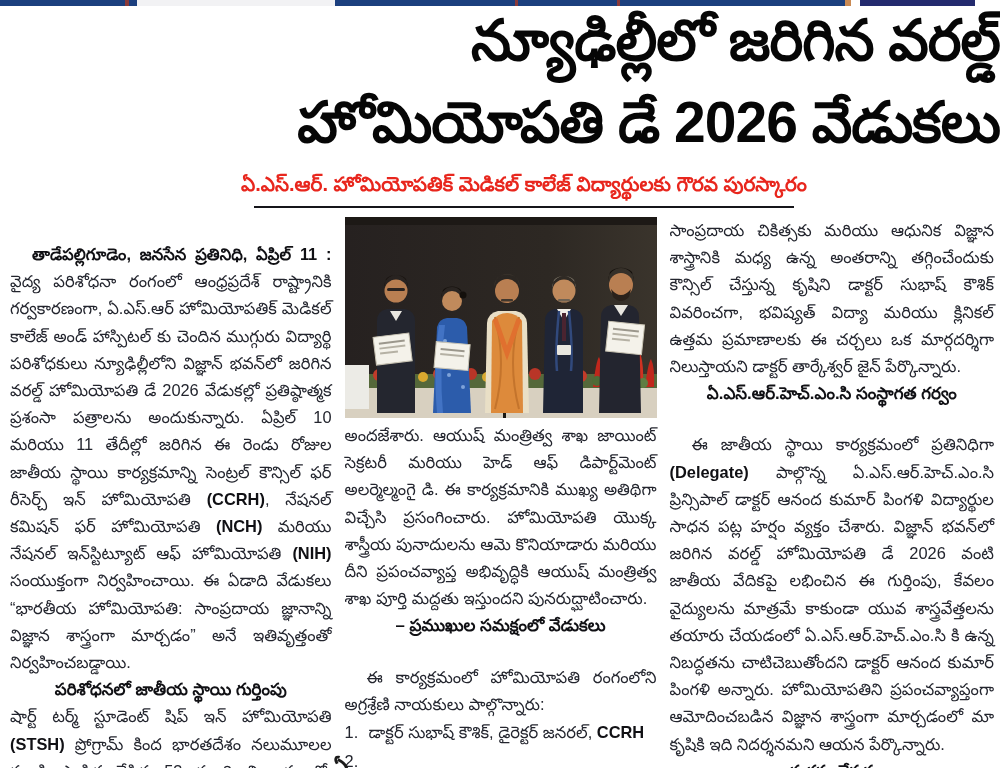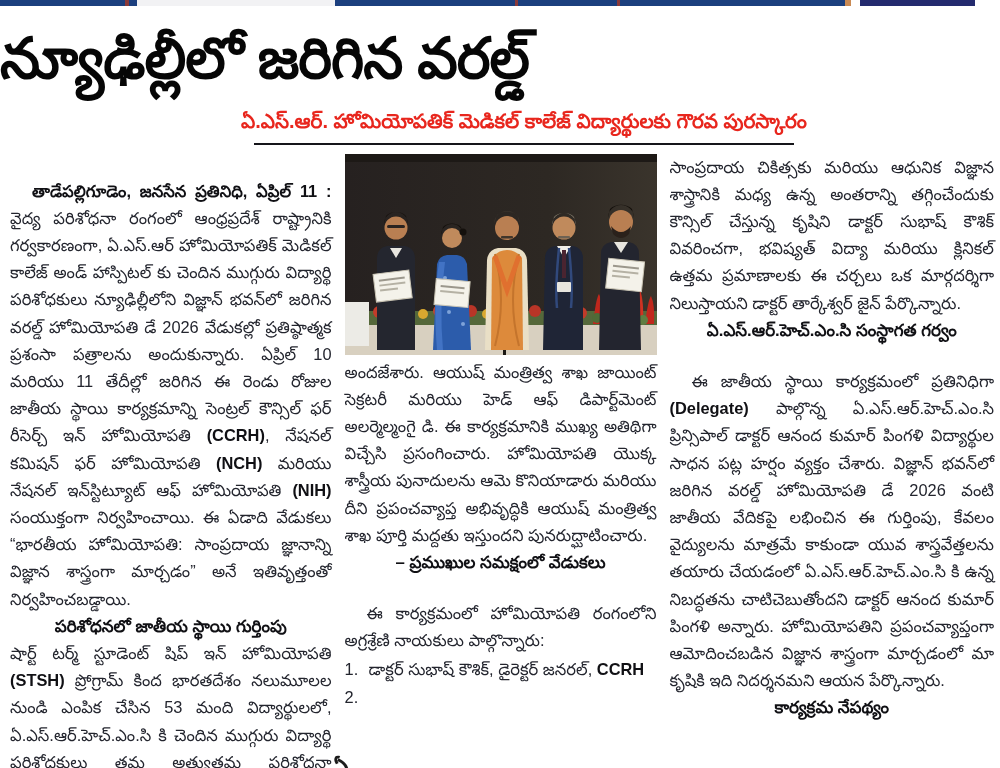--- a/index.html
+++ b/index.html
@@ -10,21 +10,21 @@
   
   .top-strip{position:absolute;top:0;left:0;width:1000px;height:6px;display:flex;}
   .top-strip .seg{height:6px;}
   .s-navy{background:#1b3f7e;}
   .s-red{background:#8a3a3a;}
   .s-light{background:#f2f2f4;}
   .s-indigo{background:#232a6e;}
   .s-white{background:#ffffff;}
   .s-orange{background:#c98a54;}
 
-  .headline-wrap{padding-top:18px;text-align:left;}
+  .headline-wrap{padding-top:0;text-align:right;}
   .headline{
     font-size:57px;font-weight:800;line-height:1.43;color:#060606;
     letter-spacing:-1px;
   }
   .subheadline-wrap{margin-top:10px;text-align:center;padding-left:48px;}
   .subheadline{font-size:20px;font-weight:700;}
   .subheadline-underline{width:540px;height:2px;background:#15151a;margin:5px auto 0;}
 
   .article{
     display:flex;gap:13px;padding:9px 6px 0 10px;box-sizing:border-box;width:1000px;
@@ -69,20 +69,21 @@
     <div class="seg s-red" style="width:3px"></div>
     <div class="seg s-navy" style="width:225px"></div>
     <div class="seg s-orange" style="width:6px"></div>
     <div class="seg s-white" style="width:9px"></div>
     <div class="seg s-indigo" style="width:115px"></div>
     <div class="seg s-white" style="width:25px"></div>
   </div>
 
   <div class="headline-wrap">
     <div class="headline">న్యూఢిల్లీలో జరిగిన వరల్డ్</div>
+    <div class="headline">హోమియోపతి డే 2026 వేడుకలు</div>
   </div>
 
   <div class="subheadline-wrap">
     <div class="subheadline" id="subhead" style="color: rgb(232, 38, 29);">ఏ.ఎస్.ఆర్. హోమియోపతిక్ మెడికల్ కాలేజ్ విద్యార్థులకు గౌరవ పురస్కారం</div>
     <div class="subheadline-underline"></div>
   </div>
 
   <div class="article">
 
     <div class="col col-left">

